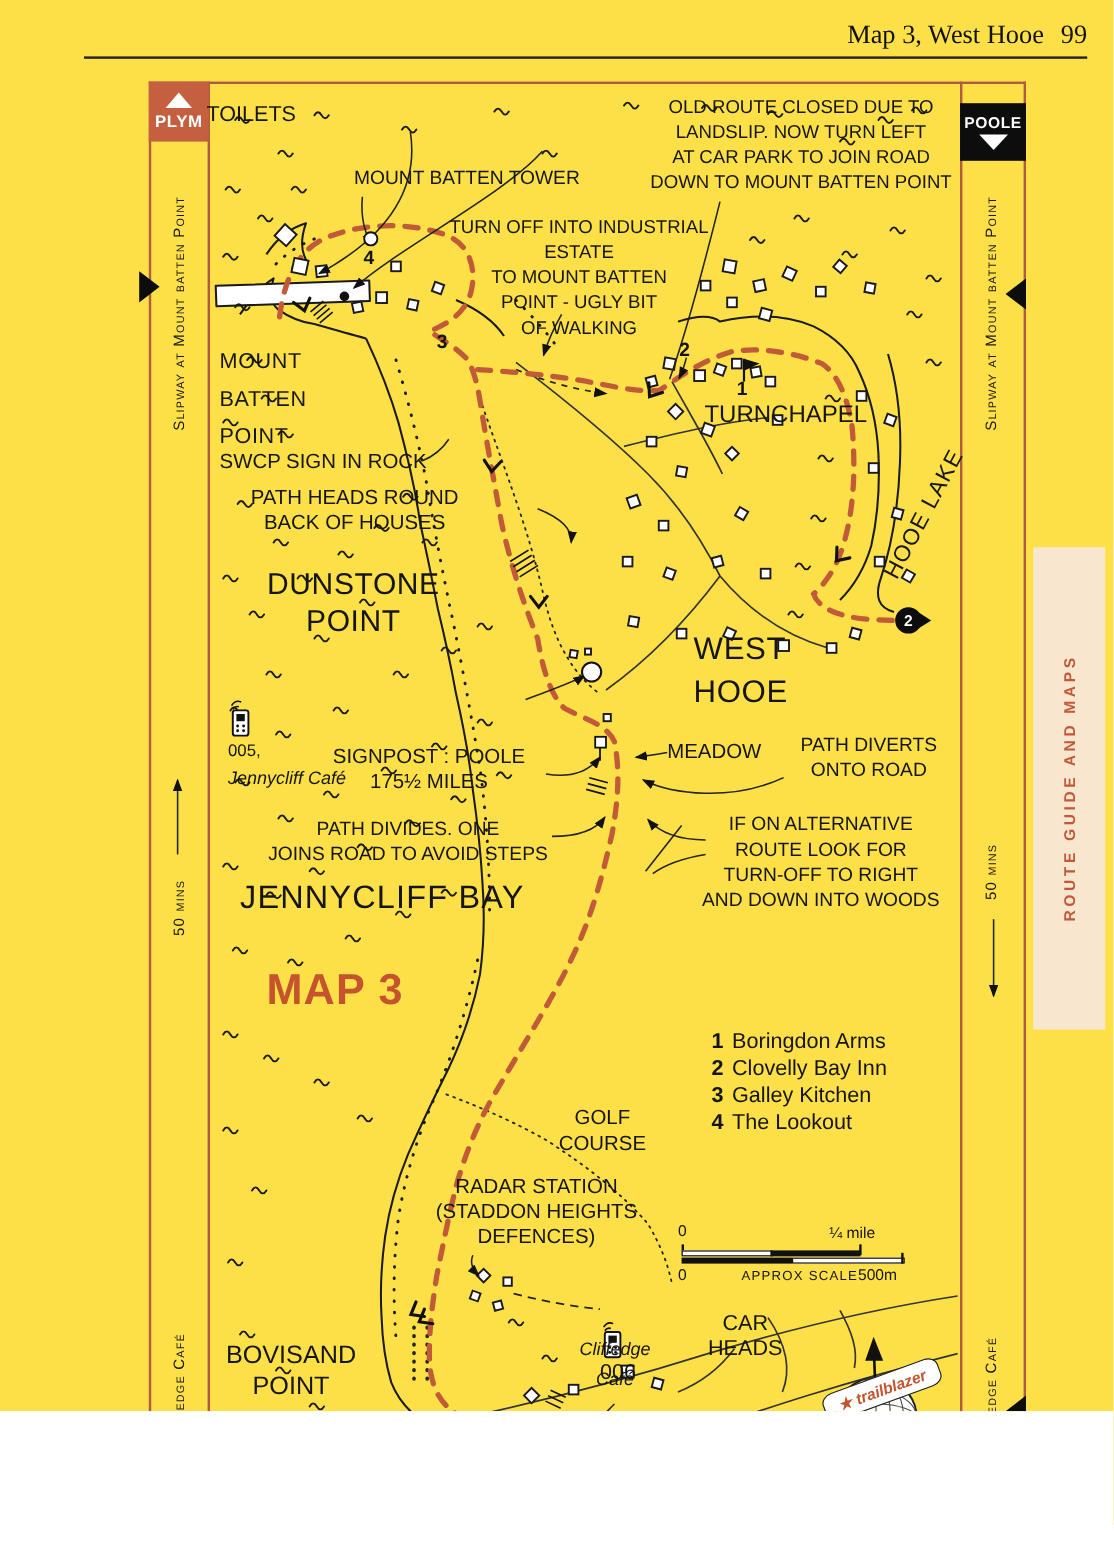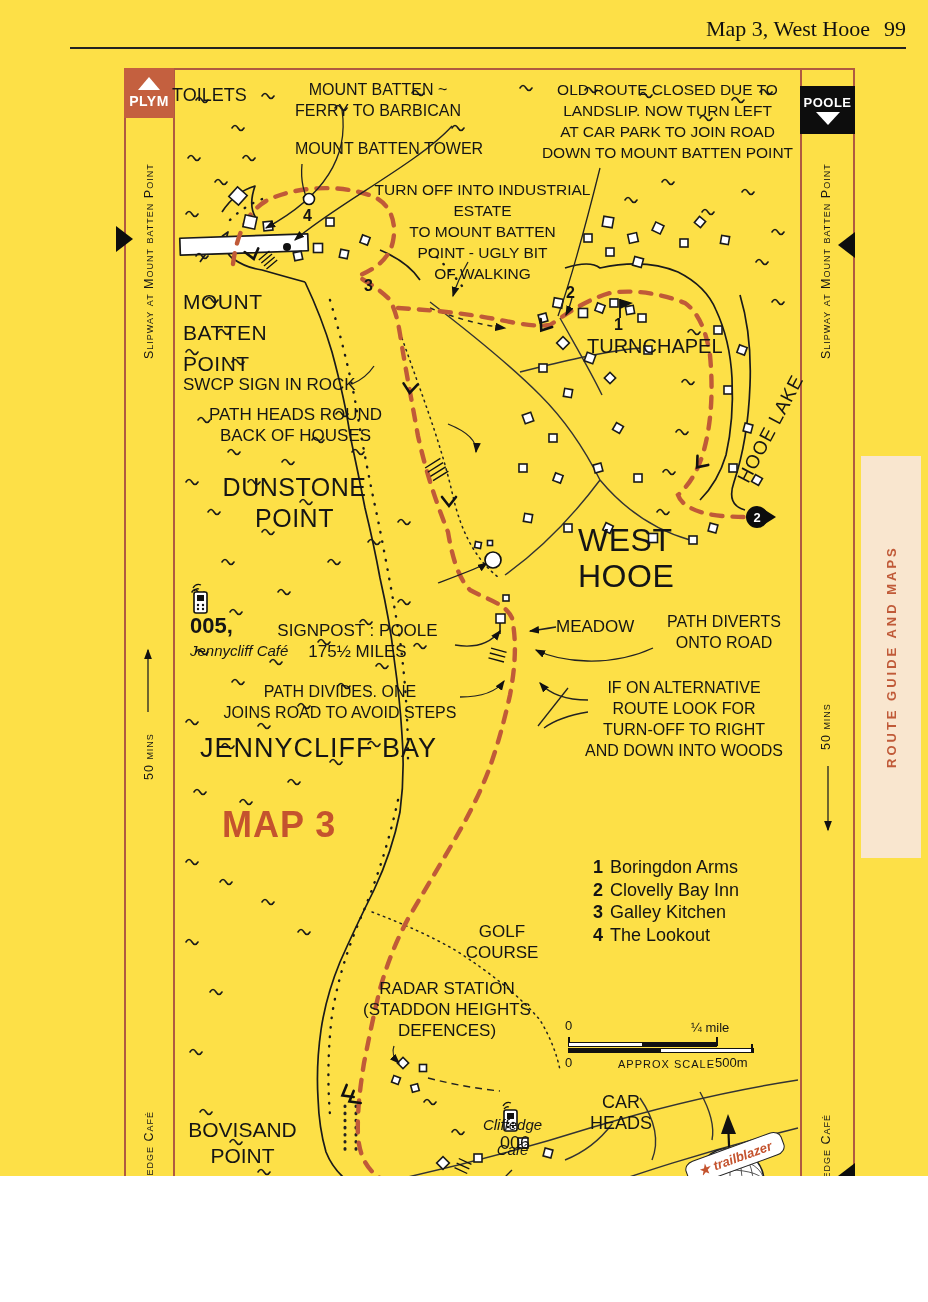--- a/index.html
+++ b/index.html
@@ -30,21 +30,21 @@
   .tab-strip{position:absolute;left:861px;top:456px;width:60px;height:402px;background:#f9e6cf;}
   .tab-strip .vtext{position:absolute;left:17px;top:0;height:402px;color:#c05a38;font-weight:bold;
          font-variant:normal;font-size:13px;letter-spacing:3px;}
   .tri-right{position:absolute;width:0;height:0;border-top:13px solid transparent;
          border-bottom:13px solid transparent;border-left:17px solid #0d0d0d;}
   .tri-left{position:absolute;width:0;height:0;border-top:13px solid transparent;
          border-bottom:13px solid transparent;border-right:17px solid #0d0d0d;}
   
   .mlabel{position:absolute;white-space:pre-line;font-size:16px;line-height:21px;color:#151515;}
   .center{text-align:center;}
-  .big{font-size:21px;line-height:31px;letter-spacing:.5px;}
+  .big{font-size:18px;line-height:31px;letter-spacing:.5px;}
   .map3{font-size:36px;font-weight:bold;color:#c4532e;letter-spacing:1px;}
   .script{font-family:Liberation Sans, sans-serif;font-style:italic;font-size:15px;line-height:25px;}
   .rot{transform-origin:center center;}
   
   .legend{position:absolute;left:593px;top:856px;font-size:18px;line-height:22.5px;}
   .legend .num{font-weight:bold;margin-right:7px;}
   
   .scale{position:absolute;left:563px;top:1018px;width:210px;height:58px;font-size:13px;}
   .scale .t0{position:absolute;left:2px;top:0;}
   .scale .tm{position:absolute;left:128px;top:2px;}
@@ -388,22 +388,20 @@
         <ellipse rx="34" ry="12" fill="none" stroke="#444" stroke-width="0.9"></ellipse>
         <ellipse rx="34" ry="23" fill="none" stroke="#444" stroke-width="0.9"></ellipse>
         <path d="M0,-34 V34 M-34,0 H34" stroke="#444" stroke-width="0.9"></path>
       </g>
     </g>
   </svg>
 
   <div class="lbl-layer">
 
     <div class="mlabel" style="left:172px;top:85px;font-size:18px;">TOILETS</div>
-    <div class="mlabel center" style="left:283px;top:79px;width:190px;">MOUNT BATTEN ~
-FERRY TO BARBICAN</div>
     <div class="mlabel" style="left:283px;top:138px;margin-left:12px;">MOUNT BATTEN TOWER</div>
     <div class="mlabel center" style="left:350px;top:179px;width:265px;font-size:15.5px;">TURN OFF INTO INDUSTRIAL ESTATE
 TO MOUNT BATTEN
 POINT - UGLY BIT
 OF WALKING</div>
     <div class="mlabel center" style="left:535px;top:79px;width:265px;font-size:15.5px;">OLD ROUTE CLOSED DUE TO
 LANDSLIP. NOW TURN LEFT
 AT CAR PARK TO JOIN ROAD
 DOWN TO MOUNT BATTEN POINT</div>
     <div class="mlabel big" style="left:183px;top:286px;">MOUNT
@@ -420,25 +418,25 @@
     <div class="mlabel" style="left:190px;top:560px;width:260px;">
       <svg width="20" height="34" viewBox="0 0 20 34" style="vertical-align:-10px;">
         <path d="M3,7 Q6,2 11,4 M4,10 Q6,7 9,8" stroke="#111" stroke-width="1.3" fill="none"></path>
         <rect x="4" y="11" width="13" height="21" rx="2" fill="#fff" stroke="#111" stroke-width="1.6"></rect>
         <rect x="7" y="14" width="7" height="6" fill="#111"></rect>
         <circle cx="8" cy="24" r="1.2" fill="#111"></circle>
           <circle cx="13" cy="24" r="1.2" fill="#111"></circle>
         <circle cx="8" cy="28" r="1.2" fill="#111"></circle>
           <circle cx="13" cy="28" r="1.2" fill="#111"></circle>
       </svg>
-      <span style="font-size:22px;font-weight:bold;">005,</span>
+      <span style="font-size:14px;">005,</span>
       <span class="script">Jennycliff Café</span>
     </div>
 
-    <div class="mlabel big" style="left:578px;top:522px;font-size:32px;line-height:36px;">WEST
+    <div class="mlabel big" style="left:578px;top:522px;font-size:26px;line-height:36px;">WEST
 HOOE</div>
     <div class="mlabel center" style="left:260px;top:620px;width:195px;font-size:17px;">SIGNPOST : POOLE
 175½ MILES</div>
     <div class="mlabel" style="left:556px;top:616px;font-size:17px;">MEADOW</div>
     <div class="mlabel center" style="left:650px;top:611px;width:148px;">PATH DIVERTS
 ONTO ROAD</div>
     <div class="mlabel center" style="left:220px;top:681px;width:240px;">PATH DIVIDES. ONE
 JOINS ROAD TO AVOID STEPS</div>
     <div class="mlabel center" style="left:570px;top:677px;width:228px;">IF ON ALTERNATIVE
 ROUTE LOOK FOR

